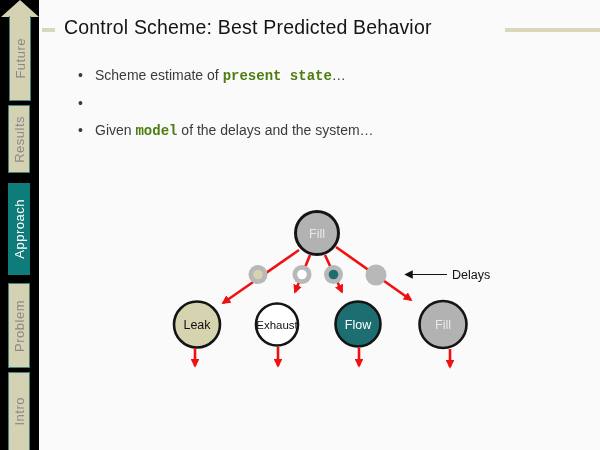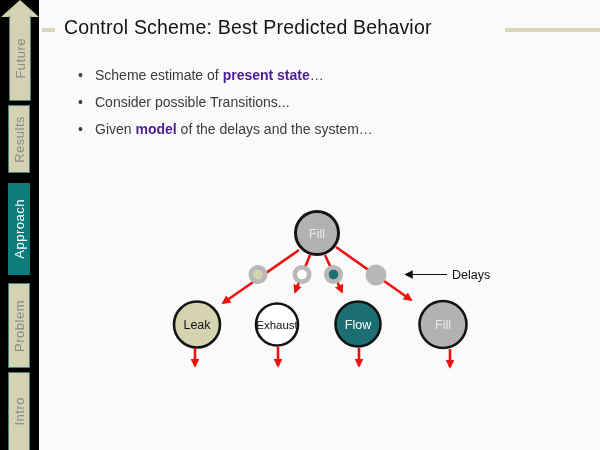--- a/index.html
+++ b/index.html
@@ -38,21 +38,21 @@
   .title-line { position:absolute; left:505px; top:28px; width:95px; height:4px; background:#d9d6ba; }
   .page-title {
     position:absolute; left:64px; top:16px; font-size:19.5px; color:#141414;
     letter-spacing:.2px; white-space:nowrap;text-align:right;
   }
 
   
   .bullets { position:absolute; left:78px; top:66px; width:460px; }
   .bullet { display:flex; margin-bottom:8px; font-size:14px; color:#3b3b3b; line-height:19px; }
   .bullet .dot { width:17px; flex:0 0 17px; color:#3b3b3b; }
-  .bullet .em { color:#4c1d95; font-weight:bold; }
+  .bullet .em { color:#4d7c0f; font-weight:bold;font-family:Liberation Mono, monospace; }
 
   
   .diagram { position:absolute; left:0; top:0; }
   .node-label { font-size:12.5px; text-anchor:middle; }
   .node-label.light { fill:#e9e9e9; }
   .node-label.dark  { fill:#111111; }
   .delays-text { font-size:12.5px; fill:#111111; }
 </style>
 </head>
 <body>
@@ -80,21 +80,20 @@
 <h1 class="page-title" style="margin:0;font-weight:normal;">Control Scheme: Best Predicted Behavior</h1>
 <div class="title-line"></div>
 
 <div class="bullets">
   <div class="bullet">
     <span class="dot">•</span>
     <span><span>Scheme estimate of </span><span class="em">present state</span><span>…</span></span>
   </div>
   <div class="bullet">
     <span class="dot">•</span>
-    <span><span>Consider possible Transitions...</span><span class="em"></span><span></span></span>
   </div>
   <div class="bullet">
     <span class="dot">•</span>
     <span><span>Given </span><span class="em">model</span><span> of the delays and the system…</span></span>
   </div>
 </div>
 
 <svg class="diagram" width="600" height="450" viewBox="0 0 600 450">
   <defs>
     <marker id="redArrow" viewBox="0 0 10 10" refX="8" refY="5" markerWidth="3.4" markerHeight="3.4" orient="auto" markerUnits="strokeWidth">

